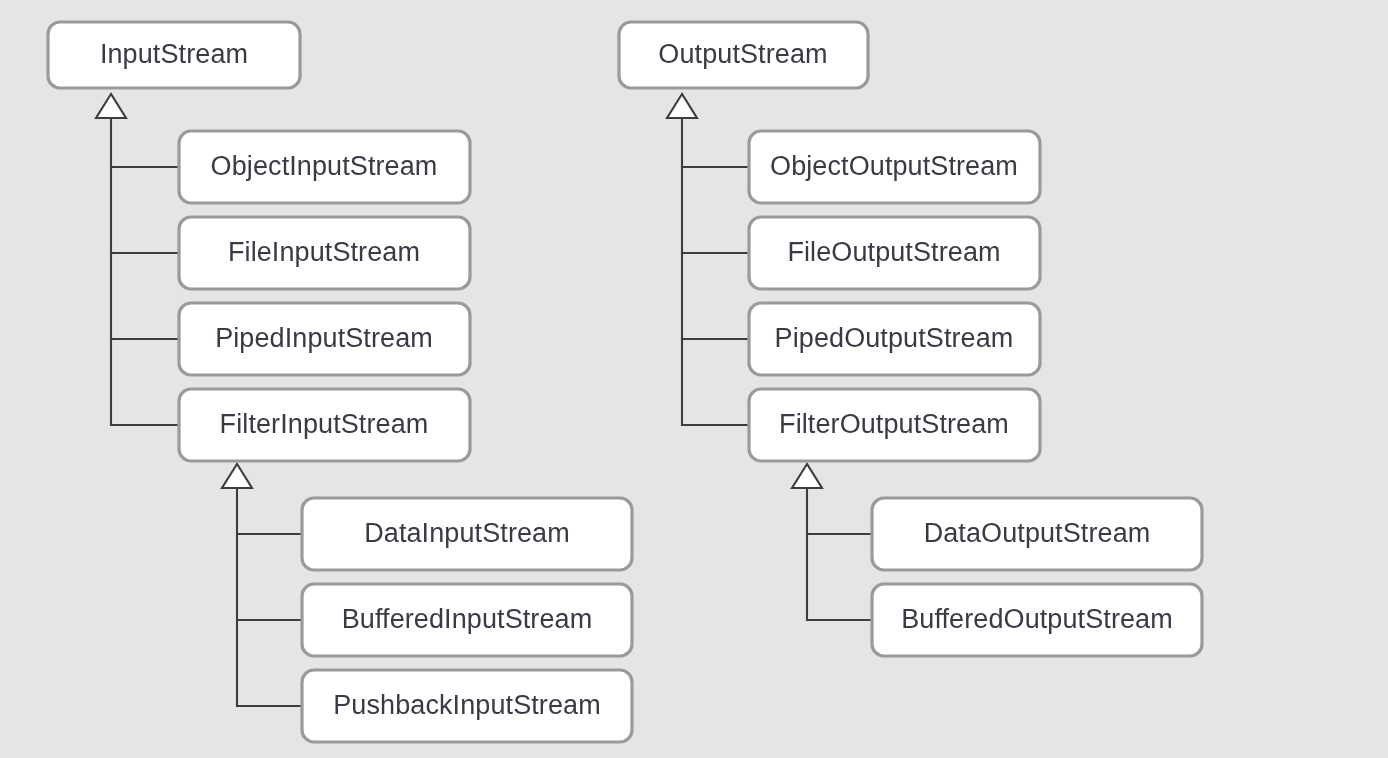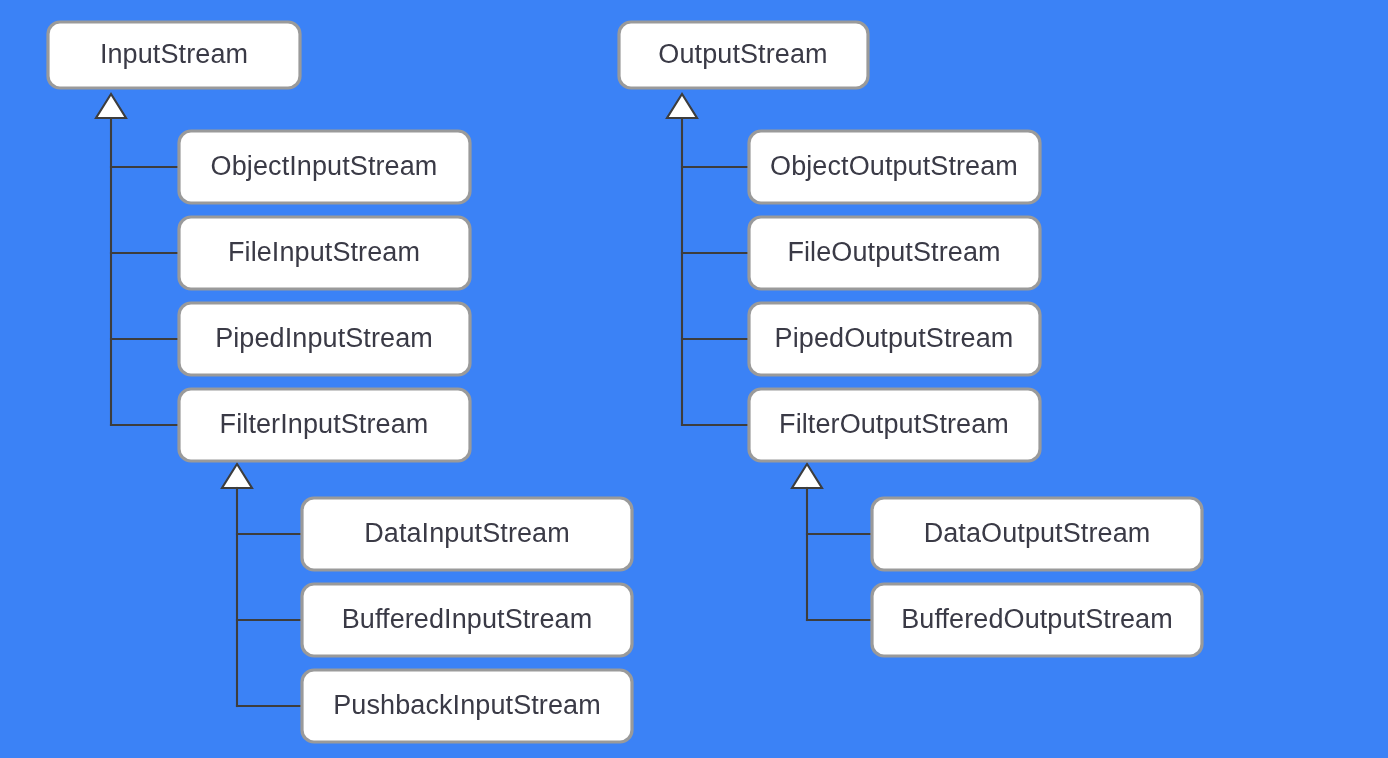--- a/index.html
+++ b/index.html
@@ -10,21 +10,21 @@
   body {
     width: 1388px;
     height: 758px;
     font-family: "Liberation Sans", sans-serif;
     overflow: hidden;
   }
   #diagram-root {
     position: relative;
     width: 1388px;
     height: 758px;
-    background: #3b82f6;
+    background: #e5e5e5;
   }
   svg.diagram {
     position: absolute;
     top: 0;
     left: 0;
     width: 1388px;
     height: 758px;
     display: block;
   }
   .node-rect {

